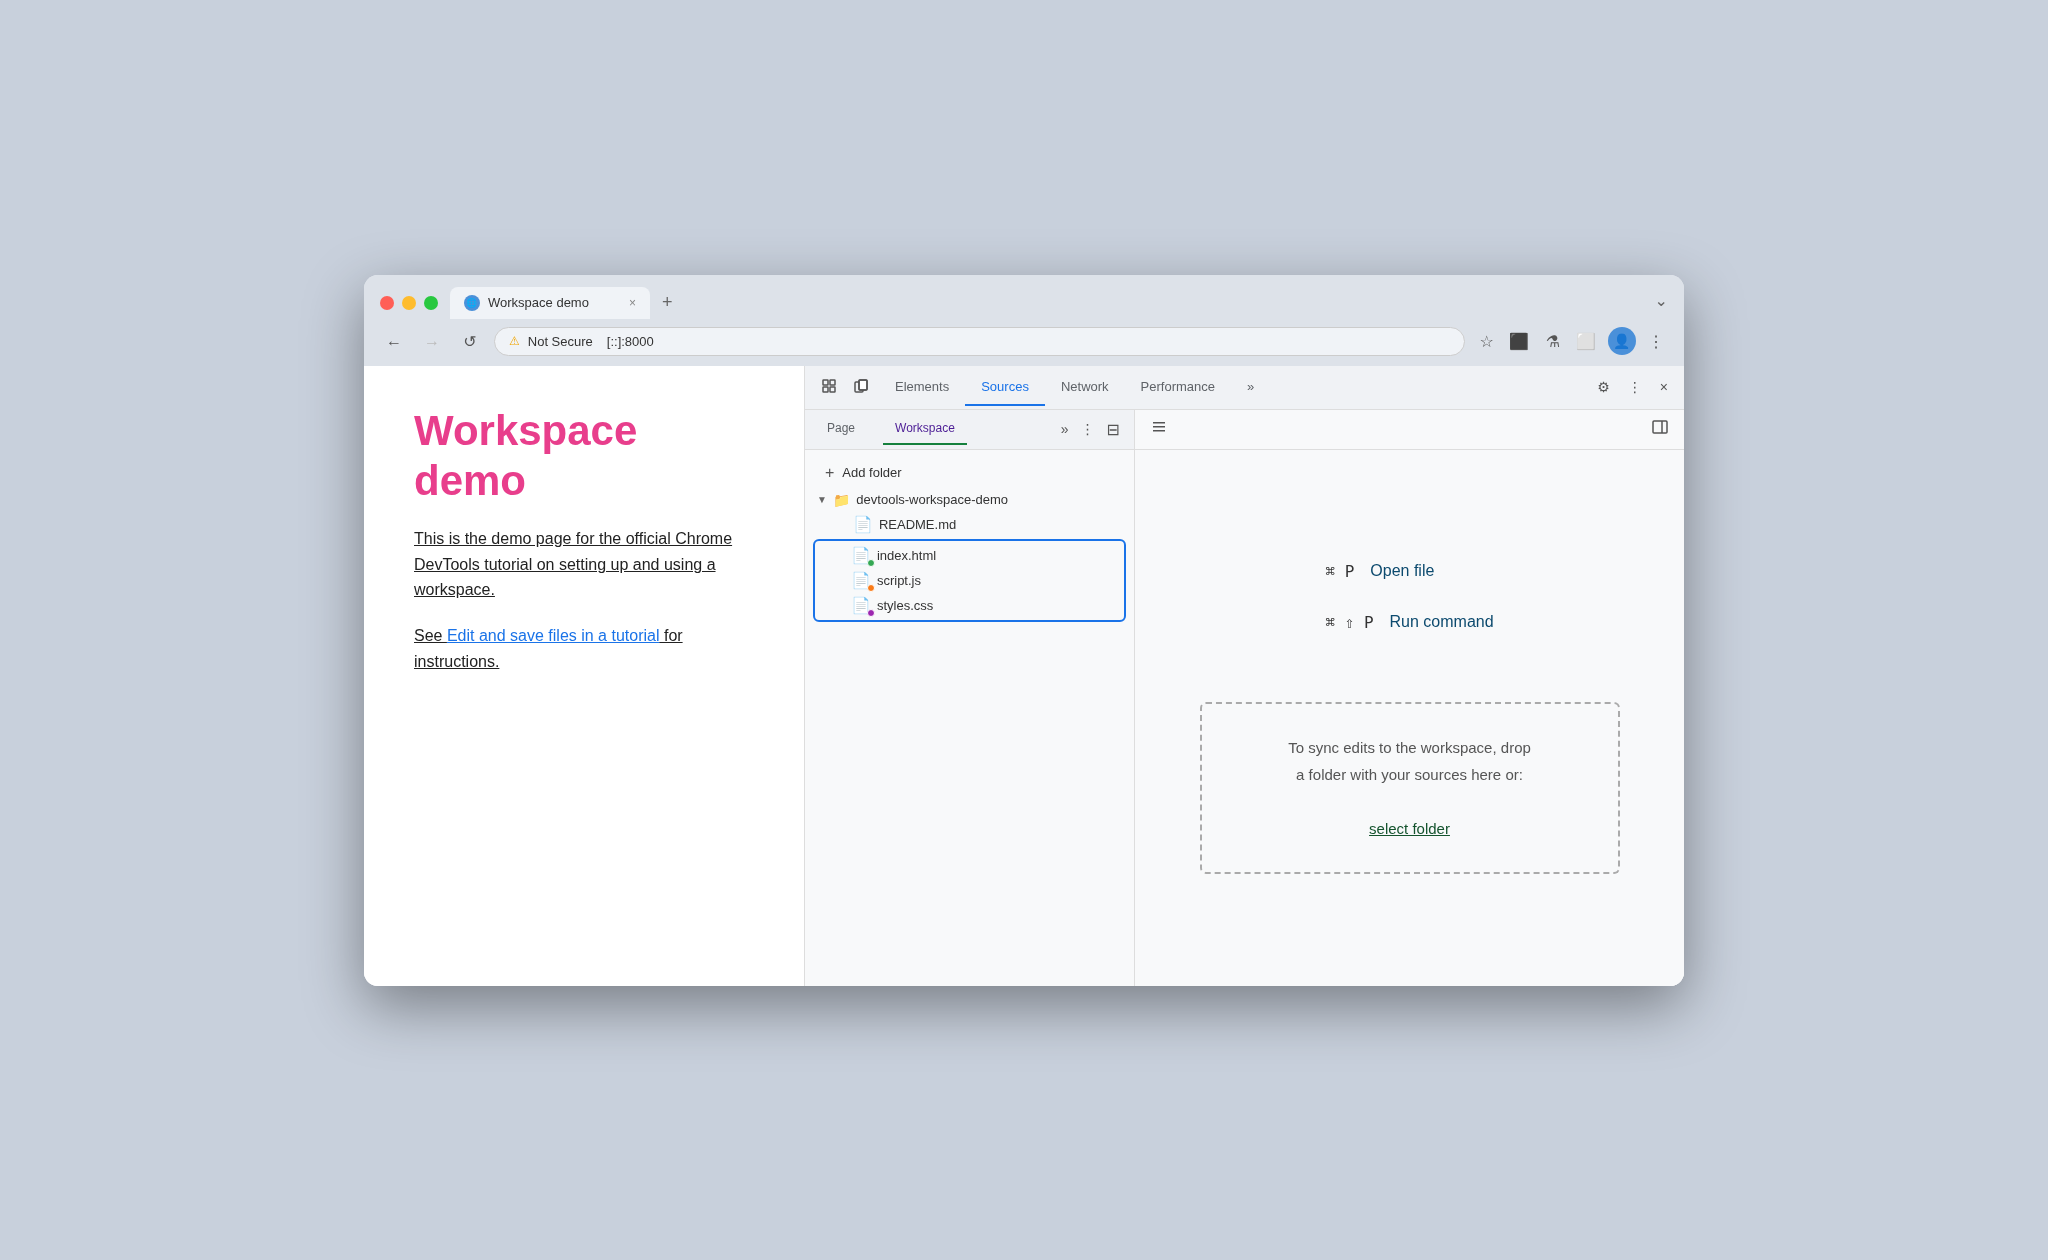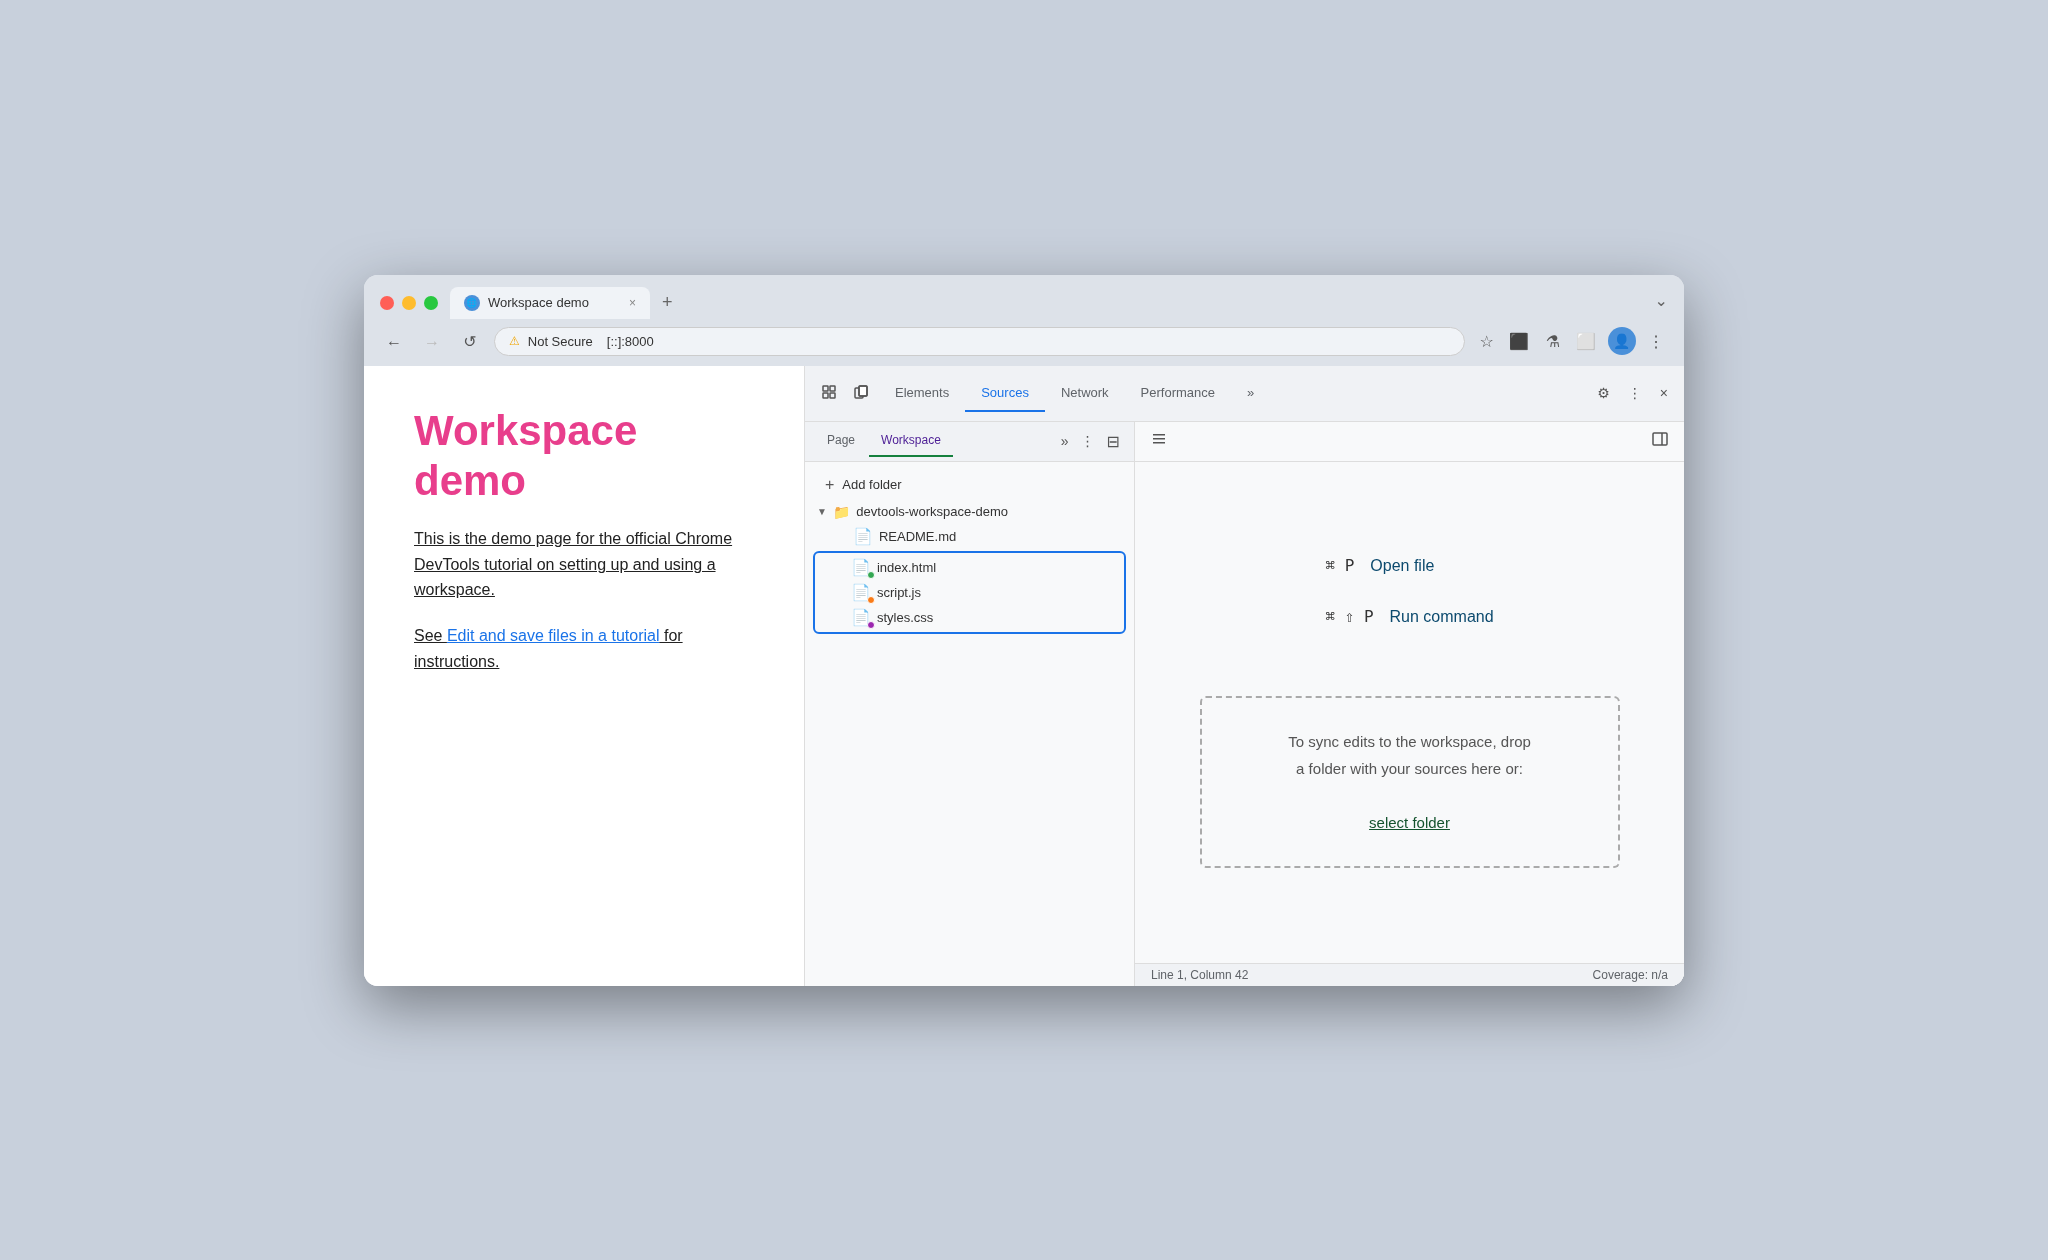--- a/index.html
+++ b/index.html
@@ -200,21 +200,21 @@
       border-left: 1px solid #ddd;
     }
     
     .devtools-header {
       background: #f0f2f5;
       border-bottom: 1px solid #ddd;
       padding: 0 10px;
       display: flex;
       align-items: center;
       gap: 4px;
-      height: 56px;
+      height: 44px;
     }
     .devtools-icon-btn {
       background: none;
       border: none;
       font-size: 14px;
       color: #555;
       cursor: pointer;
       padding: 4px 6px;
       border-radius: 4px;
     }
@@ -256,21 +256,21 @@
       display: flex;
       flex-direction: column;
     }
     .sources-sub-tabs {
       display: flex;
       align-items: center;
       background: #f0f2f5;
       border-bottom: 1px solid #ddd;
       padding: 0 10px;
       height: 40px;
-      gap: 2px;
+      gap: 16px;
     }
     .sub-tab {
       padding: 8px 12px;
       font-size: 12px;
       color: #5f6368;
       cursor: pointer;
       border-bottom: 2px solid transparent;
     }
     .sub-tab.active {
       color: #4c1d95;
@@ -627,21 +627,17 @@
             </div>
 
             <div class="drop-zone">
               <p>To sync edits to the workspace, drop</p>
               <p>a folder with your sources here or:</p>
               <br>
               <span class="select-folder-link">select folder</span>
             </div>
           </div>
 
-          <div class="devtools-status">
-            <span>Line 1, Column 42</span>
-            <span>Coverage: n/a</span>
-          </div>
         </div>
       </div>
     </div>
   </div>
 </div>
 
 </body></html>

